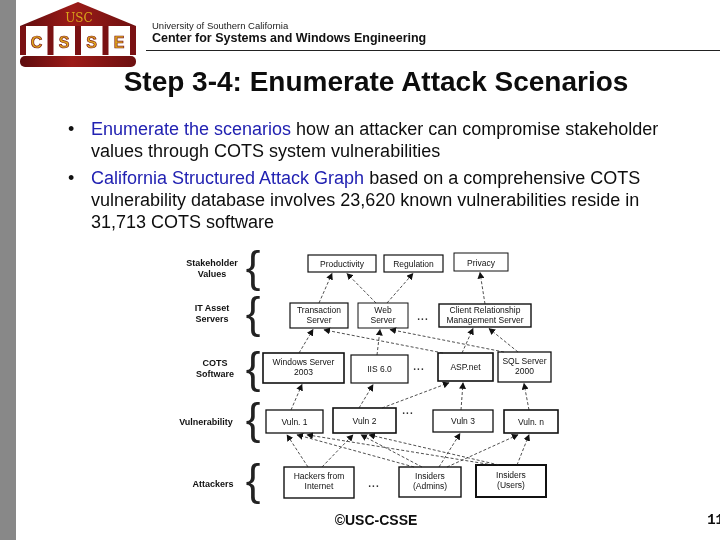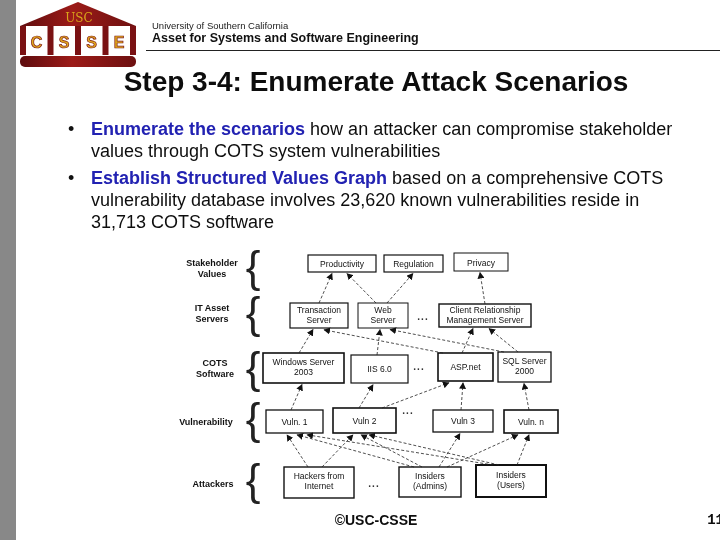--- a/index.html
+++ b/index.html
@@ -16,21 +16,21 @@
   
   .title{
     position:absolute;left:0;top:66px;width:720px;margin:0;text-align:center;
     font-size:28px;font-weight:bold;color:#0d0d0d;letter-spacing:0;
   }
   
   .bullets{position:absolute;left:52px;top:118px;width:616px;}
   .bullet{display:flex;margin-bottom:5px;}
   .marker{width:23px;flex:0 0 23px;font-size:18px;line-height:22px;color:#111;}
   .btext{width:590px;font-size:18px;line-height:22px;color:#0e0e0e;}
-  .hl{color:#2222b2;font-weight:bold;}
+  .hl{color:#2222b2;font-weight:normal;}
   
   .diagram{position:absolute;left:140px;top:240px;width:430px;height:268px;}
   .diagram text{font-family:"Liberation Sans", sans-serif;}
   .rowlabel{font-size:9px;font-weight:bold;fill:#111;}
   .nodetext{font-size:8.5px;fill:#111;}
   .brace{font-size:44px;fill:#222;font-weight:normal;}
   .dots{font-size:10px;font-weight:bold;fill:#333;letter-spacing:1px;}
   
   .footer-copy{position:absolute;left:0;top:512px;width:720px;text-align:center;
     font-size:14px;font-weight:bold;color:#0d0d0d;}
@@ -60,34 +60,34 @@
       <text x="17.5" y="46" font-size="16" font-weight="bold" fill="#e2ac1b" stroke="#7a1113" stroke-width="0.7" text-anchor="middle">C</text>
       <text x="45" y="46" font-size="16" font-weight="bold" fill="#e2ac1b" stroke="#7a1113" stroke-width="0.7" text-anchor="middle">S</text>
       <text x="72.5" y="46" font-size="16" font-weight="bold" fill="#e2ac1b" stroke="#7a1113" stroke-width="0.7" text-anchor="middle">S</text>
       <text x="100" y="46" font-size="16" font-weight="bold" fill="#e2ac1b" stroke="#7a1113" stroke-width="0.7" text-anchor="middle">E</text>
     </g>
     <rect x="1" y="54" width="116" height="11" rx="5" fill="url(#mg)"></rect>
   </svg>
 
   <div class="hdr-text">
     <div class="hdr-univ">University of Southern California</div>
-    <div class="hdr-center">Asset for Systems and Software Engineering</div>
+    <div class="hdr-center">Center for Systems and Windows Engineering</div>
   </div>
   <div class="hdr-rule"></div>
 
   <h1 class="title">Step 3-4: Enumerate Attack Scenarios</h1>
 
   <div class="bullets">
     <div class="bullet">
       <span class="marker">•</span>
       <span class="btext"><span class="hl">Enumerate the scenarios</span><span> how an attacker can compromise stakeholder values through COTS system vulnerabilities</span></span>
     </div>
     <div class="bullet">
       <span class="marker">•</span>
-      <span class="btext"><span class="hl">Establish Structured Values Graph</span><span> based on a comprehensive COTS vulnerability database involves 23,620 known vulnerabilities reside in 31,713 COTS software</span></span>
+      <span class="btext"><span class="hl">California Structured Attack Graph</span><span> based on a comprehensive COTS vulnerability database involves 23,620 known vulnerabilities reside in 31,713 COTS software</span></span>
     </div>
   </div>
 
   <svg class="diagram" viewBox="0 0 430 268">
     <defs>
       <marker id="arw" markerUnits="userSpaceOnUse" markerWidth="7" markerHeight="7" refX="6" refY="3.5" orient="auto">
         <path d="M0,0 L6.5,3.5 L0,7 Z" fill="#111"></path>
       </marker>
     </defs>
 

